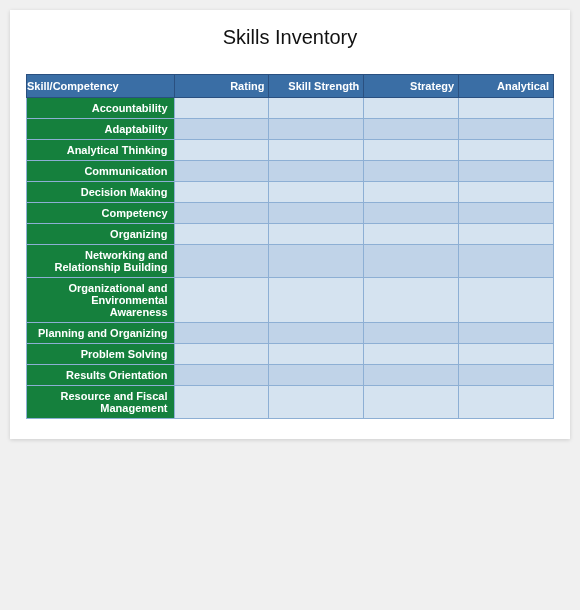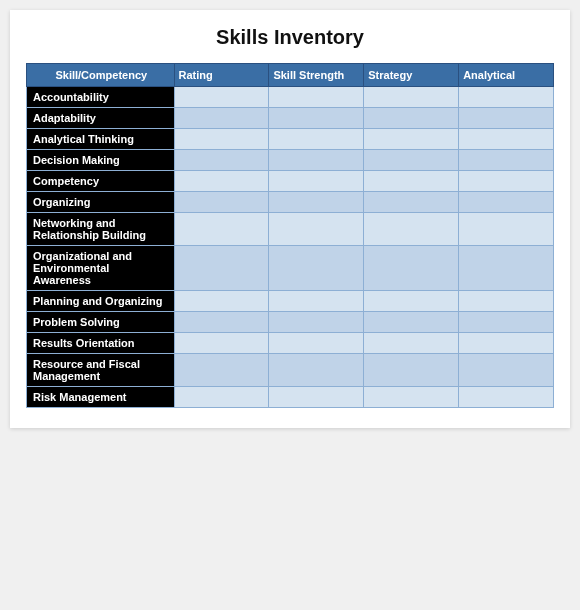--- a/index.html
+++ b/index.html
@@ -15,53 +15,54 @@
     }
     .page {
       background: #ffffff;
       width: 560px;
       padding: 16px 16px 20px 16px;
       box-shadow: 0 1px 4px rgba(0,0,0,0.15);
     }
     .page-title {
       text-align: center;
       font-size: 20px;
-      font-weight: bold;
-      margin-bottom: 14px;
+      font-weight: normal;
+      margin-bottom: 25px;
       color: #111;
     }
     table {
       width: 100%;
       border-collapse: collapse;
     }
     th {
       background-color: #3a6ea5;
       color: #ffffff;
       font-size: 11px;
       font-weight: bold;
-      text-align: left;
+      text-align: right;
       padding: 5px 4px;
       border: 1px solid #2a5080;
     }
     th:first-child {
-      text-align: center;
-      padding-left: 6px;
+      text-align: left;
+      padding-left: 0;
     }
     td {
       font-size: 11px;
       padding: 4px 6px;
       border: 1px solid #8dafd4;
       vertical-align: middle;
     }
     td:first-child {
-      background-color: #000000;
+      background-color: #15803d;
       color: #ffffff;
       font-weight: bold;
       font-size: 11px;
       width: 28%;
+      text-align: right;
     }
     td:not(:first-child) {
       background-color: #c8d8ea;
       width: 18%;
     }
     tr:nth-child(odd) td:not(:first-child) {
       background-color: #d5e3f0;
     }
     tr:nth-child(even) td:not(:first-child) {
       background-color: #c0d3e8;
@@ -92,20 +93,27 @@
         </tr>
         <tr>
           <td>Adaptability</td>
           <td></td>
           <td></td>
           <td></td>
           <td></td>
         </tr>
         <tr>
           <td>Analytical Thinking</td>
+          <td></td>
+          <td></td>
+          <td></td>
+          <td></td>
+        </tr>
+        <tr>
+          <td>Communication</td>
           <td></td>
           <td></td>
           <td></td>
           <td></td>
         </tr>
         <tr>
           <td>Decision Making</td>
           <td></td>
           <td></td>
           <td></td>
@@ -160,22 +168,15 @@
           <td></td>
           <td></td>
         </tr>
         <tr>
           <td>Resource and Fiscal Management</td>
           <td></td>
           <td></td>
           <td></td>
           <td></td>
         </tr>
-        <tr>
-          <td>Risk Management</td>
-          <td></td>
-          <td></td>
-          <td></td>
-          <td></td>
-        </tr>
       </tbody>
   </table>
 </div>
 
 </body></html>

